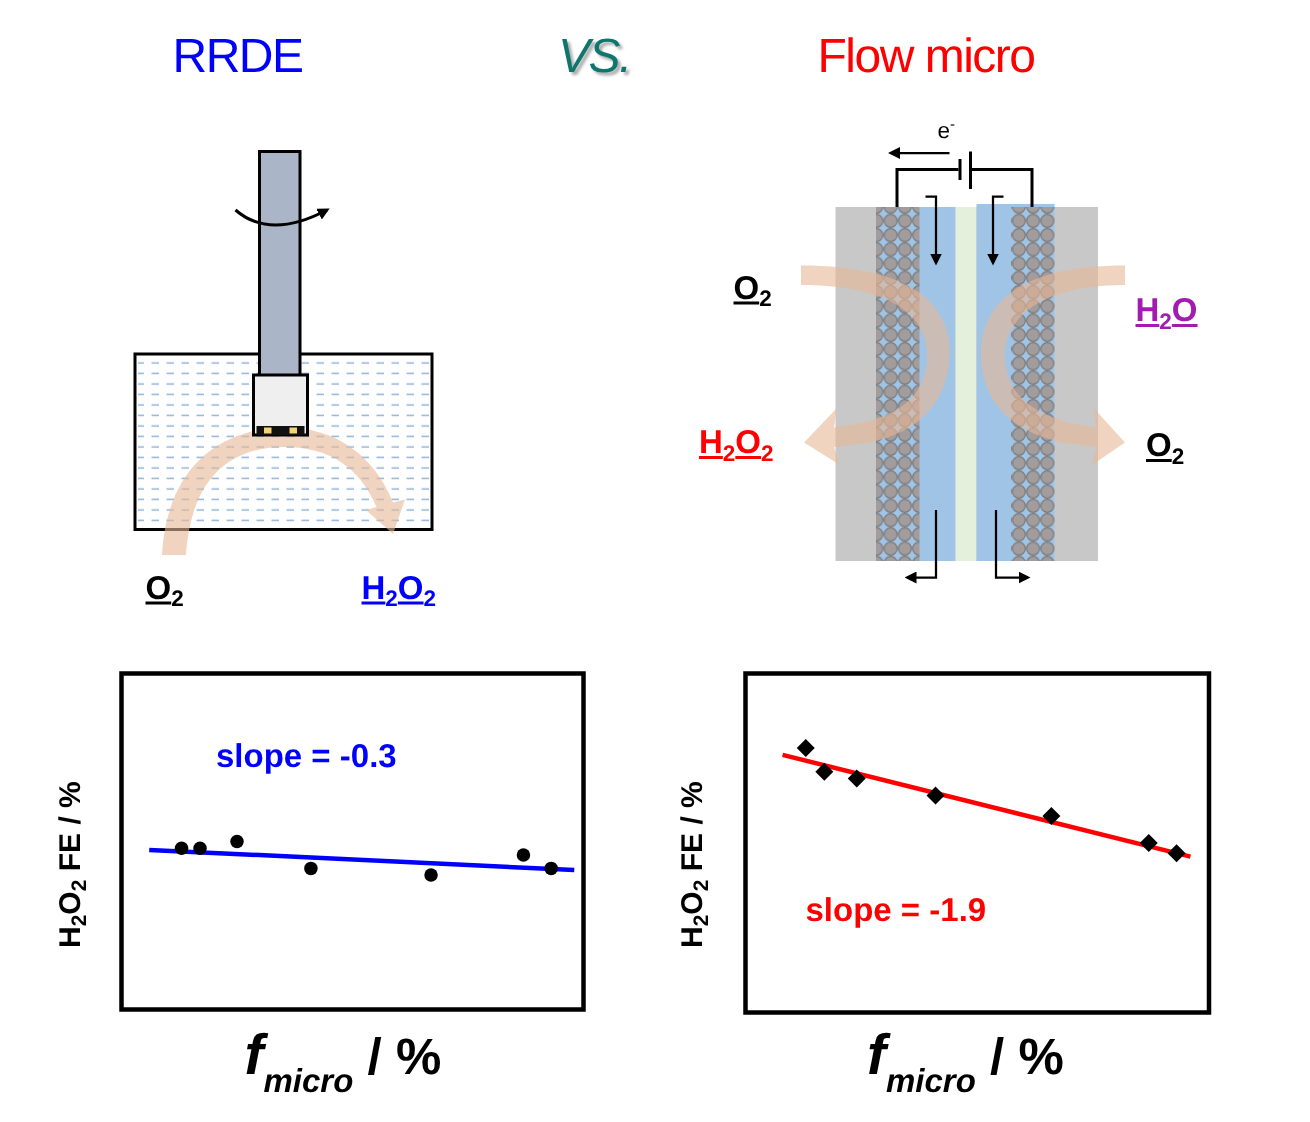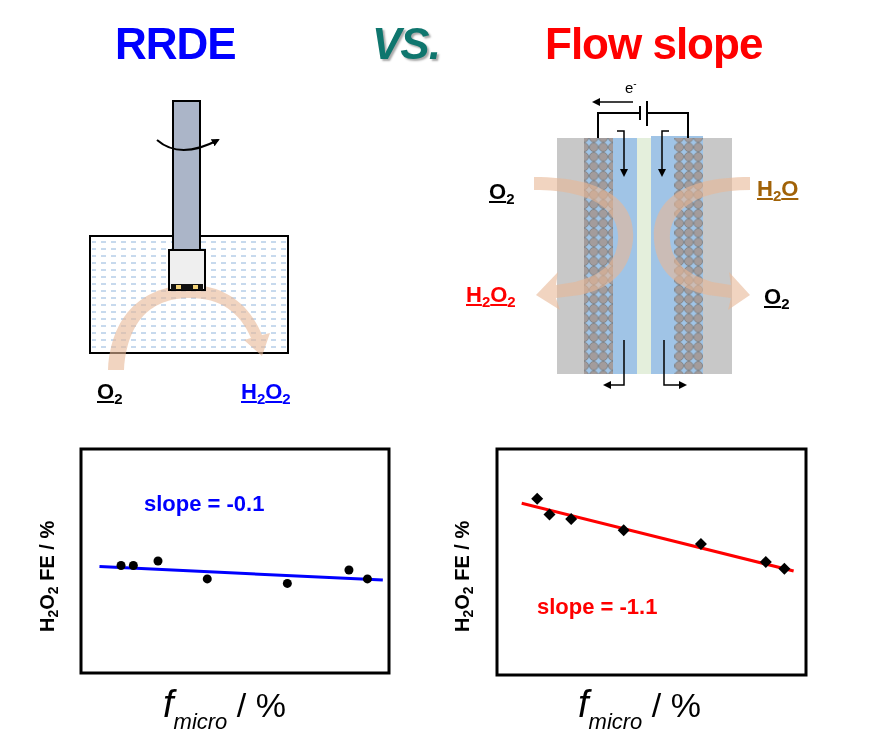--- a/index.html
+++ b/index.html
@@ -1,34 +1,34 @@
 <!DOCTYPE html>
 <html><head>
 <meta charset="utf-8">
 <style>
   html,body{margin:0;padding:0;background:#fff;}
   body{width:873px;height:748px;position:relative;overflow:hidden;font-family:"Liberation Sans",sans-serif;}
   .abs{position:absolute;}
-  .title{font-weight:bold;font-size:44px;letter-spacing:-1px;}
+  .title{font-weight:normal;font-size:32px;letter-spacing:-1px;}
   .chem{font-weight:bold;font-size:22px;text-decoration:underline;}
   .chem sub{font-size:15px;vertical-align:-5px;}
   .slope{font-weight:bold;font-size:22px;}
   .ylab{font-weight:bold;font-size:20px;transform:rotate(-90deg);transform-origin:left top;white-space:nowrap;}
   .ylab sub{font-size:14px;vertical-align:-4px;}
-  .xlab{font-weight:normal;font-size:34px;white-space:nowrap;}
+  .xlab{font-weight:bold;font-size:34px;white-space:nowrap;}
   .xlab .f{font-style:italic;font-size:38px;}
   .xlab .sub{font-style:italic;font-size:22px;vertical-align:-12px;}
   svg{position:absolute;left:0;top:0;}
 </style>
 </head>
 <body>
 
 <div class="abs title" style="left:115px;top:19px;color:#0000FF;">RRDE</div>
 <div class="abs title" style="left:372px;top:19px;font-style:italic;color:#0f766e;text-shadow:2px 2px 2px #aaa;">VS.</div>
-<div class="abs title" style="left:545px;top:19px;color:#FF0000;">Flow slope</div>
+<div class="abs title" style="left:545px;top:19px;color:#FF0000;">Flow micro</div>
 
 <svg width="873" height="748">
   <defs>
     <pattern id="waterPat" width="10" height="7" patternUnits="userSpaceOnUse">
       <line x1="1" y1="4" x2="6" y2="4" stroke="#8fb4dc" stroke-width="1"></line>
     </pattern>
     <pattern id="circPat" width="9.5" height="9.5" patternUnits="userSpaceOnUse">
       <circle cx="4.75" cy="4.75" r="4.3" fill="#a39c9c" stroke="#7a7a7a" stroke-width="0.8"></circle>
     </pattern>
     <marker id="arrowB" markerWidth="8" markerHeight="8" refX="6" refY="4" orient="auto" markerUnits="userSpaceOnUse">
@@ -80,21 +80,21 @@
 
 <div class="abs" style="left:625px;top:78px;font-size:15px;">
   <span>e</span><sup style="font-size:10px;">-</sup>
 </div>
 <div class="abs chem" style="left:489px;top:179px;color:#000;">
   <span>O</span><sub>2</sub>
 </div>
 <div class="abs chem" style="left:466px;top:282px;color:#FF0000;">
   <span>H</span><sub>2</sub><span>O</span><sub>2</sub>
 </div>
-<div class="abs chem" style="left:757px;top:176px;color:#a16207;">
+<div class="abs chem" style="left:757px;top:194px;color:#a21caf;">
   <span>H</span><sub>2</sub><span>O</span>
 </div>
 <div class="abs chem" style="left:764px;top:284px;color:#000;">
   <span>O</span><sub>2</sub>
 </div>
 
 <svg id="charts" width="873" height="748">
     <rect x="81" y="449" width="308" height="224" fill="none" stroke="#000" stroke-width="3"></rect>
     <line x1="99.48" y1="566.6" x2="382.84" y2="580.04" stroke="#0000FF" stroke-width="3"></line>
     <circle cx="121.03999999999999" cy="565.48" r="4.5" fill="#000"></circle>
@@ -114,21 +114,21 @@
     <path d="M765.8299999999999,556 L771.8299999999999,562 L765.8299999999999,568 L759.8299999999999,562 Z" fill="#000"></path>
     <path d="M784.37,562.78 L790.37,568.78 L784.37,574.78 L778.37,568.78 Z" fill="#000"></path>
   </svg>
 
 <div class="abs ylab" style="left:36px;top:632px;">
   <span>H</span><sub>2</sub><span>O</span><sub>2</sub><span> FE / %</span>
 </div>
 <div class="abs xlab" style="left:163px;top:683px;">
   <span class="f">f</span><span class="sub">micro</span><span> / %</span>
 </div>
-<div class="abs slope" style="left:144px;top:491px;color:#0000FF;">slope = -0.1</div>
+<div class="abs slope" style="left:144px;top:491px;color:#0000FF;">slope = -0.3</div>
 
 <div class="abs ylab" style="left:451px;top:632px;">
   <span>H</span><sub>2</sub><span>O</span><sub>2</sub><span> FE / %</span>
 </div>
 <div class="abs xlab" style="left:578px;top:683px;">
   <span class="f">f</span><span class="sub">micro</span><span> / %</span>
 </div>
-<div class="abs slope" style="left:537px;top:594px;color:#FF0000;">slope = -1.1</div>
+<div class="abs slope" style="left:537px;top:594px;color:#FF0000;">slope = -1.9</div>
 
 </body></html>

